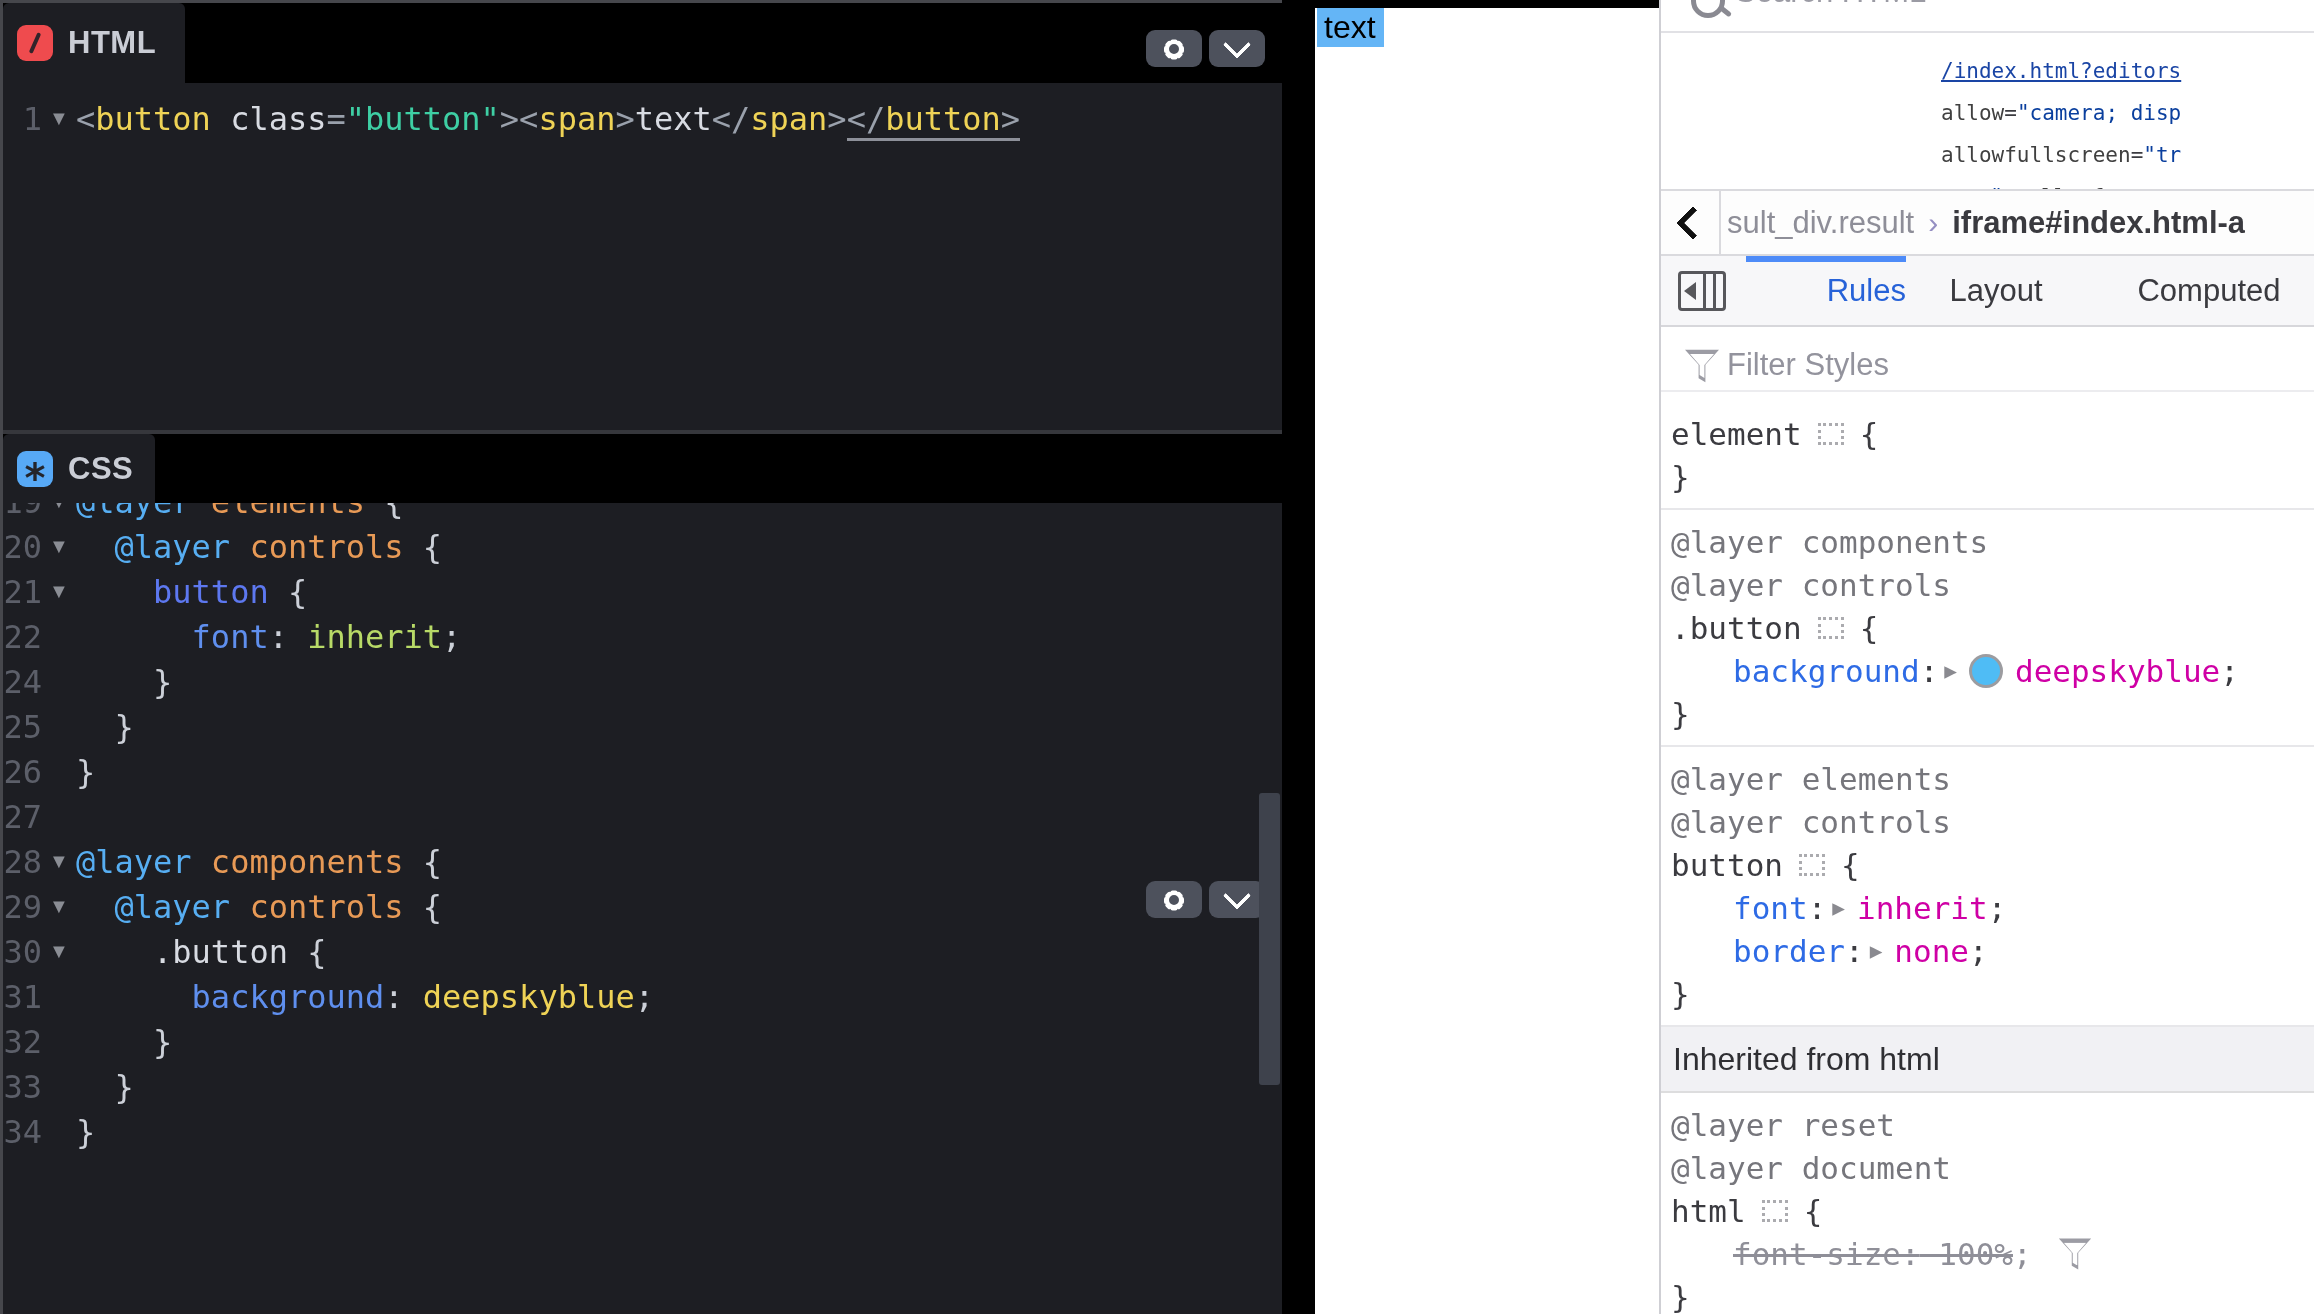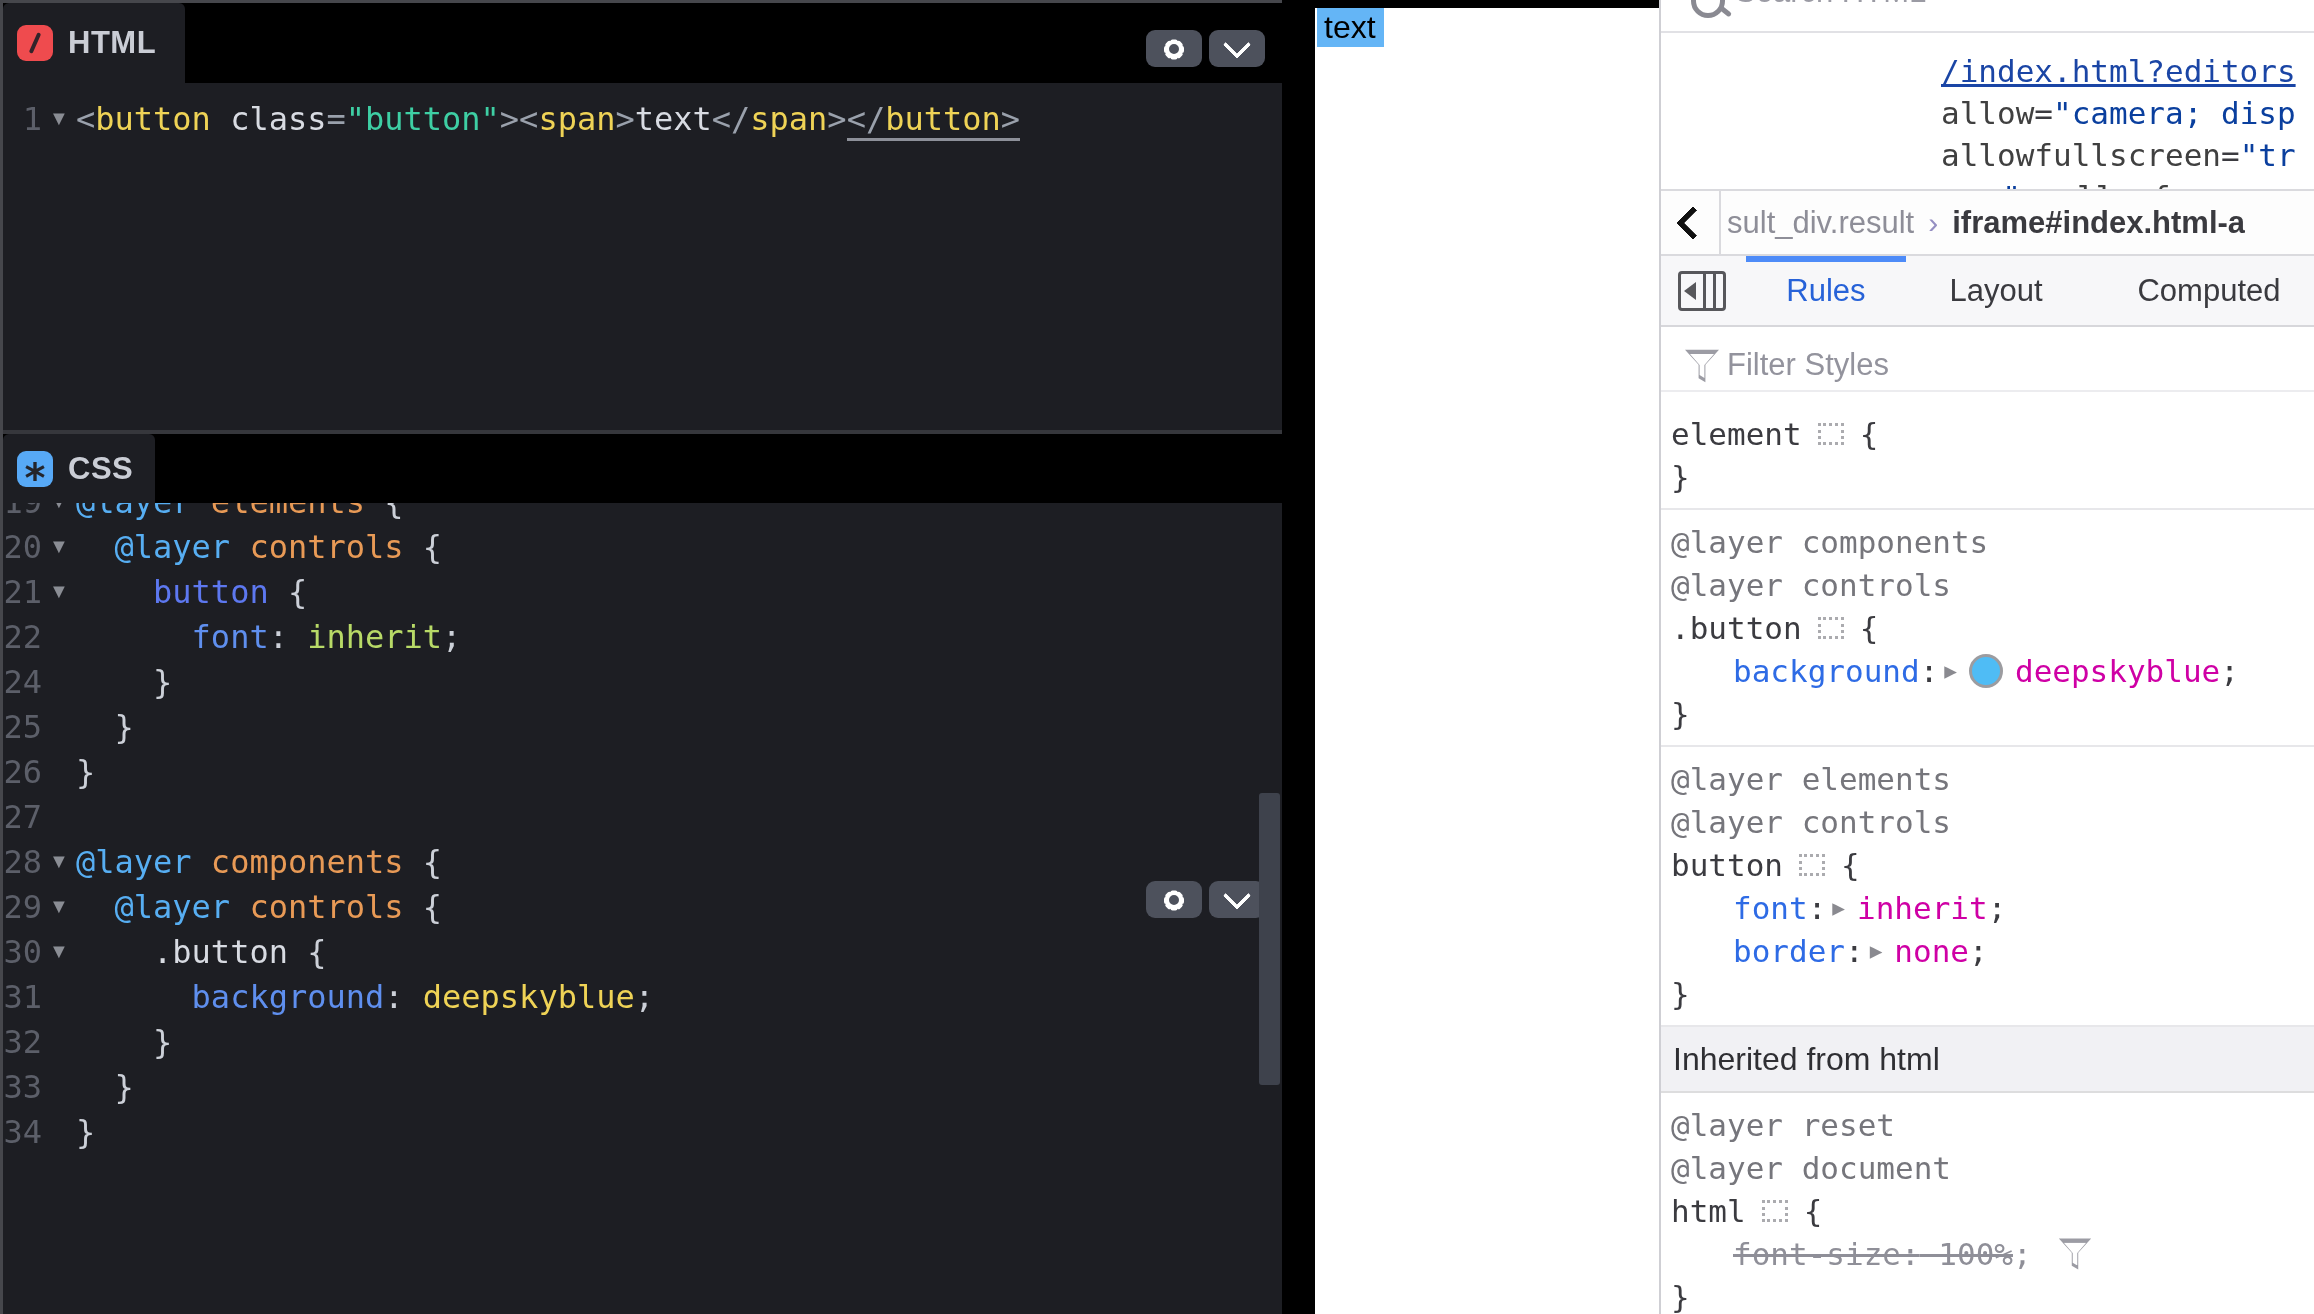--- a/index.html
+++ b/index.html
@@ -69,40 +69,40 @@
 
   
   #devtools-border{position:absolute;left:1659px;top:0;width:2px;height:1314px;background:#cfcfd4;}
   #devtools{position:absolute;left:1661px;top:0;width:653px;height:1314px;background:#fff;}
   #dt-search{position:absolute;left:0;top:0;width:653px;height:33px;overflow:hidden;border-bottom:2px solid #e1e1e5;box-sizing:border-box;}
   #dt-search .mag{position:absolute;left:30px;top:-16px;width:24px;height:24px;border:5px solid #8a8a92;border-radius:50%;}
   #dt-search .mag-handle{position:absolute;left:58px;top:9px;width:13px;height:5px;background:#8a8a92;transform:rotate(38deg);border-radius:3px;}
   #dt-search .ph{position:absolute;left:74px;top:-26px;font-size:31px;color:#9b9ba4;}
 
   #dt-markup{position:absolute;left:0;top:35px;width:653px;height:154px;overflow:hidden;padding-left:280px;box-sizing:border-box;padding-top:15px;}
-  .mk-line{height:42px;display:flex;align-items:center;font-family:"DejaVu Sans Mono",monospace;font-size:31px;white-space:pre;}
+  .mk-line{height:42px;display:flex;align-items:center;font-family:"DejaVu Sans Mono",monospace;font-size:21px;white-space:pre;}
   .mk-cont{margin-left:24px;}
   .tk-link{color:#1a45a5;text-decoration:underline;}
   .tk-mattr{color:#404040;} .tk-mval{color:#0a3f9e;} .tk-mpun{color:#3b3b40;}
 
   #dt-breadcrumb{position:absolute;left:0;top:189px;width:664px;height:67px;background:#fdfdfd;border-top:2px solid #dadade;border-bottom:2px solid #dadade;box-sizing:border-box;display:flex;align-items:center;}
   #bc-back{width:58px;height:100%;display:flex;align-items:center;justify-content:center;border-right:2px solid #dadade;flex:none;}
   #bc-back .chev-left{width:18px;height:18px;border-left:6px solid #111;border-bottom:6px solid #111;transform:rotate(45deg);border-radius:2px;margin-left:6px;}
   #bc-crumbs{display:flex;align-items:center;margin-left:6px;white-space:nowrap;overflow:hidden;}
   #bc-path{color:#8e8e98;font-size:31px;}
   #bc-sep{color:#958fc2;font-size:30px;margin:0 14px;}
   #bc-current{color:#3a3a3f;font-size:31px;font-weight:600;}
 
   #dt-tabbar{position:absolute;left:0;top:256px;width:653px;height:71px;background:#f7f7f9;border-bottom:2px solid #d7d7db;box-sizing:border-box;display:flex;align-items:center;}
   #pane-toggle{width:42px;height:34px;border:3px solid #57575b;border-radius:4px;margin-left:17px;position:relative;flex:none;}
   #pane-toggle .v1{position:absolute;left:22px;top:0;width:3px;height:100%;background:#57575b;}
   #pane-toggle .v2{position:absolute;left:32px;top:0;width:3px;height:100%;background:#57575b;}
   #pane-toggle .tri{position:absolute;left:3px;top:8px;width:0;height:0;border-top:9px solid transparent;border-bottom:9px solid transparent;border-right:12px solid #57575b;}
   .dt-tab{height:100%;display:flex;align-items:center;justify-content:center;font-size:31px;color:#3a3a3f;position:relative;}
-  .dt-tab.t0{width:160px;margin-left:20px;}
+  .dt-tab.t0{width:160px;margin-left:20px;justify-content:flex-end;}
   .dt-tab.t1{width:150px;margin-left:15px;}
   .dt-tab.t2{width:170px;margin-left:53px;}
   .dt-tab.active{color:#2762d8;}
   .dt-tab.active::before{content:"";position:absolute;left:0;top:0;width:100%;height:6px;background:#4d8bf8;}
 
   #dt-filter{position:absolute;left:0;top:327px;width:653px;height:65px;border-bottom:2px solid #ececef;box-sizing:border-box;}
   #dt-filter .ph{position:absolute;left:66px;top:20px;font-size:31px;color:#93939d;}
   .funnel{position:relative;display:inline-block;width:34px;height:34px;}
   .funnel .f-outer{position:absolute;inset:0;background:#9c9ca4;clip-path:polygon(0% 2%,100% 2%,60% 46%,60% 98%,40% 86%,40% 46%);}
   .funnel .f-inner{position:absolute;left:5px;top:5px;width:24px;height:24px;background:#fff;clip-path:polygon(0% 0%,100% 0%,60% 46%,60% 100%,40% 88%,40% 46%);}

